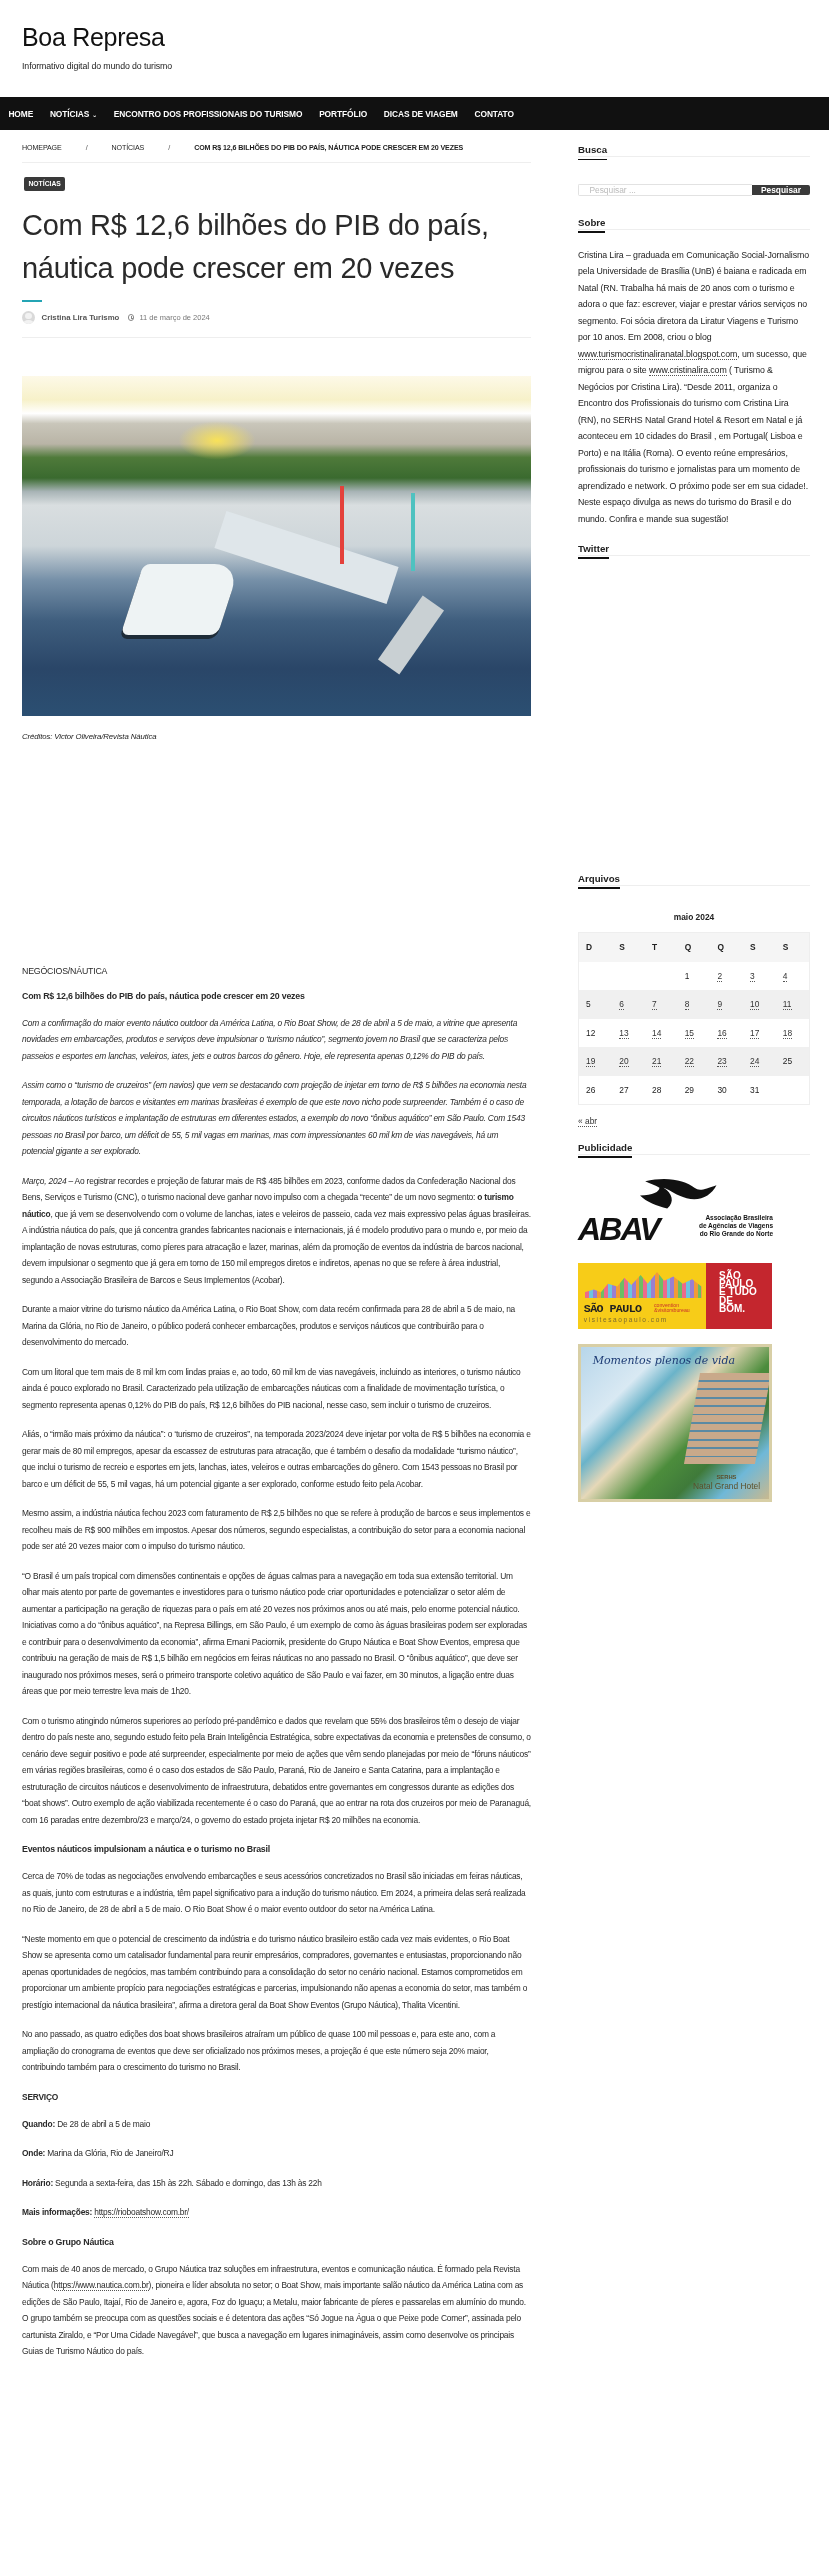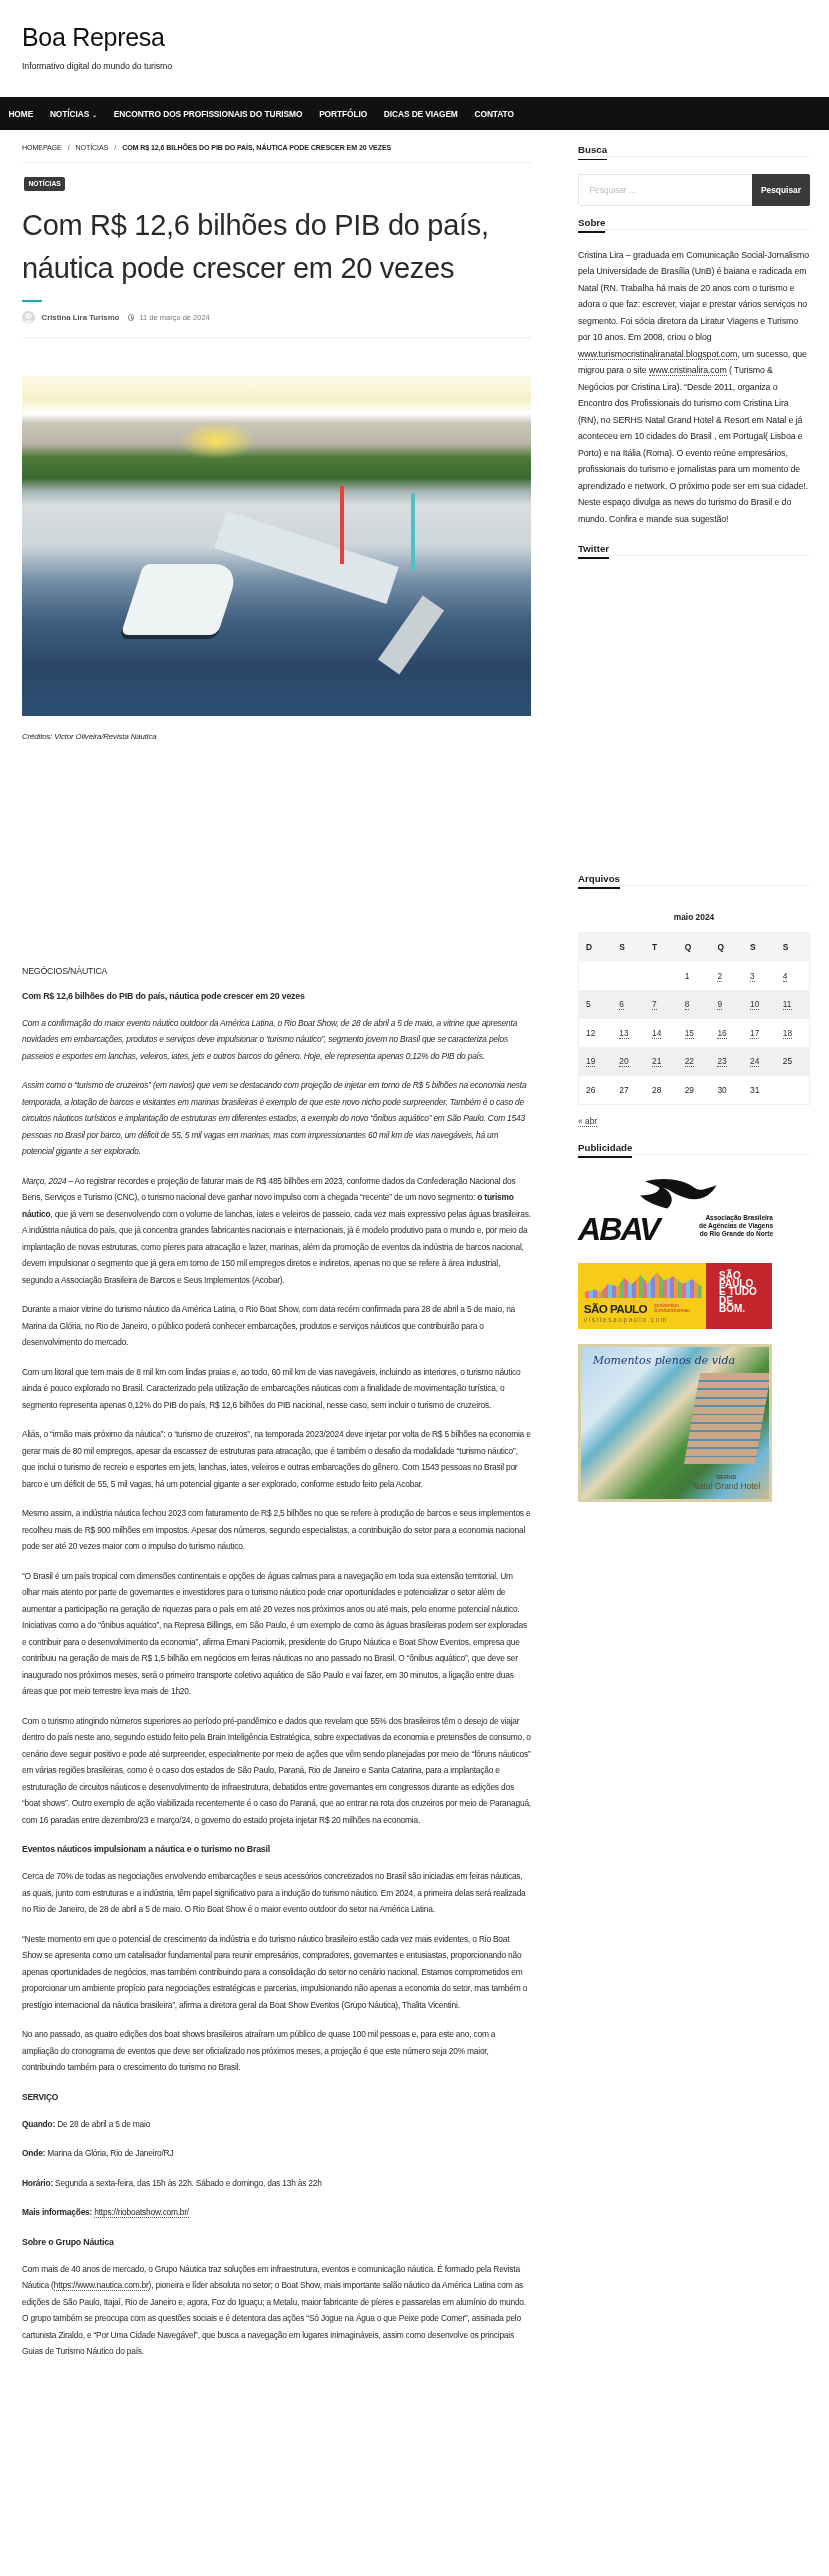--- a/index.html
+++ b/index.html
@@ -17,21 +17,21 @@
   .main-nav li { padding: 0 8.4px; display: flex; align-items: center; }
   .main-nav a { color: #ffffff; font-size: 8.4px; font-weight: 700; text-decoration: none; letter-spacing: -0.1px; display: flex; align-items: center; gap: 3.2px; }
   .chev { font-size: 5.8px; transform: translateY(0.6px); }
 
   
   .page { display: flex; padding: 0 0 0 22px; }
   .content { width: 509px; }
   .sidebar { width: 232px; margin-left: 47px; padding-top: 14.3px; }
 
   
-  .breadcrumb { font-size: 7.1px; color: #222; padding: 14.3px 0 9.7px; border-bottom: 0.6px solid #eee; display: flex; gap: 6px; letter-spacing: -0.1px; }
+  .breadcrumb { font-size: 7.1px; color: #222; padding: 14.3px 0 9.7px; border-bottom: 0.6px solid #eee; display: flex; gap: 24px; letter-spacing: -0.1px; }
   .breadcrumb a { color: #222; text-decoration: none; }
   .breadcrumb .sep { color: #555; }
   .breadcrumb .current { font-weight: 700; }
 
   .cat-badge { display: inline-block; background: #3a3a3a; color: #fff; font-size: 6.8px; font-weight: 700; padding: 3.2px 4.5px; border-radius: 1.9px; margin: 14.3px 0 0 1.9px; text-decoration: none; }
   .post-title { font-size: 29px; font-weight: 400; color: #2a2a2a; line-height: 43px; margin-top: 13px; letter-spacing: -0.3px; }
   .title-accent { width: 20px; height: 1.9px; background: #24a4b4; margin-top: 10.4px; }
   .post-meta { display: flex; align-items: center; margin-top: 9px; font-size: 7.8px; padding-bottom: 13px; border-bottom: 0.6px solid #eee; }
   .avatar { width: 13px; height: 13px; border-radius: 50%; background: #d9d9d9; position: relative; overflow: hidden; margin-right: 6.5px; }
   .avatar::before { content: ""; position: absolute; left: 3.2px; top: 1.9px; width: 6.5px; height: 6.5px; border-radius: 50%; background: #f2f2f2; }
@@ -58,21 +58,21 @@
   .article-body .section-tag { margin-bottom: 9px; font-size: 8.8px; }
   .article-body h3 { font-size: 8.8px; font-weight: 700; margin-bottom: 10.4px; }
   .article-body em { font-style: italic; }
   .article-body a { color: #2a2a2a; text-decoration: none; border-bottom: 0.6px dotted #555; }
   .article-body .servico { font-weight: 700; margin-bottom: 10.4px; }
 
   
   .widget-title { font-size: 9.7px; color: #222; padding-bottom: 1px; border-bottom: 0.6px solid #eee; position: relative; }
   .widget-title span { display: inline-block; position: relative; }
   .widget-title span::after { content: ""; position: absolute; left: 0; bottom: -5.2px; height: 1.9px; width: 100%; background: #111; }
-  .search-form { display: flex; margin-top: 17px; height: 32px; }
+  .search-form { display: flex; margin-top: 17px; height: 32px; align-items: center; }
   .search-input { flex: 1; border: 0.6px solid #e2e2e2; border-right: none; border-radius: 1.9px 0 0 1.9px; padding: 0 10.4px; font-size: 8.4px; color: #999; font-family: "Liberation Sans", sans-serif; }
   .search-input::placeholder { color: #bbb; }
   .search-btn { width: 58px; background: #3a3a3a; color: #fff; font-weight: 700; font-size: 8.4px; border: none; border-radius: 0 1.9px 1.9px 0; font-family: "Liberation Sans", sans-serif; }
   .about-title { margin-top: 10.4px; }
   .about-text { font-size: 8.8px; line-height: 16.5px; margin-top: 17px; color: #222; letter-spacing: -0.1px; }
   .about-text a { color: #222; text-decoration: none; border-bottom: 0.6px dotted #555; }
   .twitter-title { margin-top: 15.6px; }
 
   .archives-title { margin-top: 317px; }
   .cal-caption { text-align: center; font-weight: 700; font-size: 8.4px; margin-top: 26px; }
@@ -86,21 +86,21 @@
   .pub-title { margin-top: 15.6px; }
 
   .ad-abav { margin-top: 18px; height: 78px; position: relative; width: 194px; }
   .abav-swoosh { position: absolute; left: 62px; top: 2.6px; width: 81px; height: 36px; }
   .abav-letters { position: absolute; left: 0; top: 38px; font-size: 32px; font-weight: 900; font-style: italic; letter-spacing: -1.9px; color: #111; font-family: "Liberation Sans", sans-serif; }
   .abav-sub { position: absolute; left: 93px; top: 41px; font-size: 6.5px; line-height: 7.8px; font-weight: 700; text-align: right; width: 102px; color: #111; }
   .ad-sp { margin-top: 11.7px; width: 194px; height: 66px; display: flex; }
   .sp-left { width: 128px; background: #f7cc18; position: relative; }
   .sp-city { position: absolute; left: 6.5px; top: 6.5px; width: 117px; height: 29px;
     background: repeating-linear-gradient(90deg, #ec6a8a 0 3.9px, #6cc4e0 3.9px 7.8px, #9a7fd0 7.8px 11.7px, #f29b38 11.7px 15.6px, #6dbd63 15.6px 19.4px); clip-path: polygon(0 80%,8% 70%,14% 80%,20% 50%,28% 60%,34% 30%,40% 55%,48% 20%,54% 50%,62% 10%,68% 40%,76% 25%,84% 50%,92% 35%,100% 60%,100% 100%,0 100%); }
-  .sp-name { position: absolute; left: 5.8px; top: 39px; font-size: 11.7px; font-weight: 900; color: #222; letter-spacing: -0.6px; }
+  .sp-name { position: absolute; left: 5.8px; top: 39px; font-size: 11.7px; font-weight: 900; color: #222; letter-spacing: -0.6px; font-family: Liberation Mono, monospace; }
   .sp-conv { position: absolute; left: 76px; top: 40px; font-size: 5.2px; line-height: 5.2px; color: #c9302c; }
   .sp-url { position: absolute; left: 5.8px; top: 53px; font-size: 6.5px; letter-spacing: 1.6px; color: #7a6a30; }
   .sp-right { flex: 1; background: #c4262e; color: #fff; font-weight: 900; font-size: 10px; line-height: 8.4px; padding: 9px 0 0 13px; }
   .ad-serhs { margin-top: 15.6px; width: 194px; height: 158px; position: relative; overflow: hidden;
     background: linear-gradient(135deg, #b7d6ea 0%, #d9e9f3 25%, #6ab3c9 35%, #e6d8b8 45%, #4c8d3c 60%, #3f7a3a 72%, #6fb8d8 85%, #c9b98f 100%); border: 3.2px solid #d8cfa6; }
   .serhs-headline { position: absolute; left: 11.7px; top: 6.5px; font-family: "DejaVu Serif", serif; font-style: italic; font-size: 11px; color: #1d3b74; }
   .serhs-building { position: absolute; right: 6.5px; top: 26px; width: 71px; height: 91px; background: repeating-linear-gradient(0deg, #c9a98a 0 6.5px, #5b8aa3 6.5px 8.4px); transform: skewX(-10deg); }
   .serhs-logo { position: absolute; right: 9px; bottom: 7.8px; text-align: center; color: #5b4f2a; }
   .serhs-logo b { font-size: 5.8px; display: block; }
   .serhs-logo span { font-size: 8.4px; }

